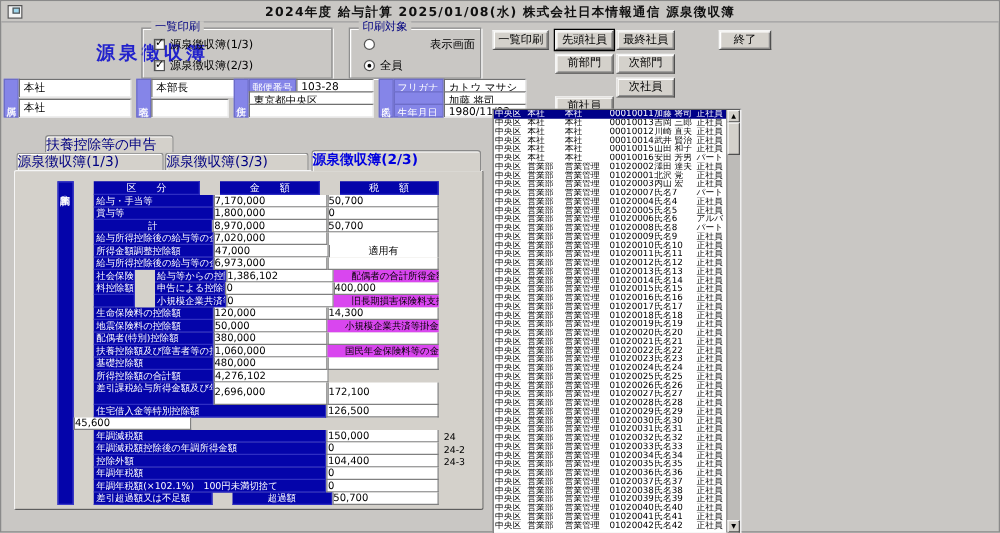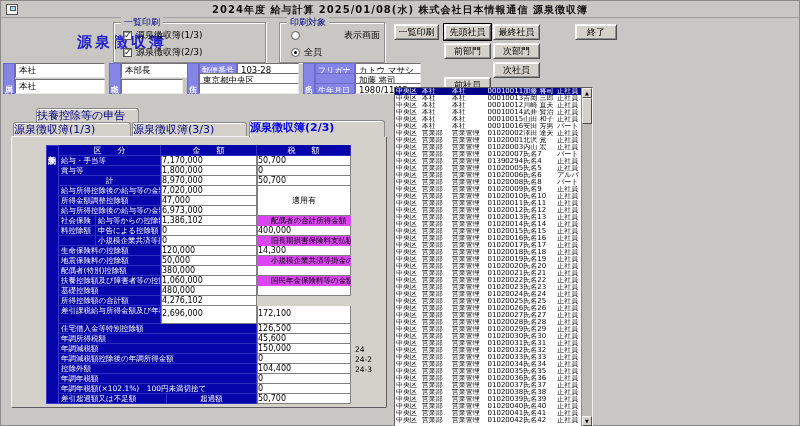--- a/index.html
+++ b/index.html
@@ -65,21 +65,21 @@
   .strip { position:absolute; left:0; top:0; width:13px; height:259px; background:#0404aa;
     color:#fff; font-size:8px; writing-mode:vertical-rl; text-orientation:upright;
     text-align:left; padding-top:4px; line-height:13px; border:1px solid #3a3ac8; }
   .rows { position:absolute; left:13px; top:0; width:292px; }
   .trow { display:flex; height:10px; position:relative; }
   .trow.hdr { height:11px; }
   .trow.tall { height:18px; }
   .brow { display:flex; height:10px; position:relative; }
   .c { height:100%; overflow:hidden; white-space:nowrap; }
   .blue { background:#0404aa; color:#fff; font-size:7.5px; line-height:10px;
-    border-bottom:1px solid #2e2ec2; border-right:1px solid #2e2ec2; padding-left:2px; }
+    border-bottom:1px solid #2e2ec2; border-right:1px solid #2e2ec2; padding-left:2px;margin-left:16px; }
   .hdr .blue { font-size:8px; text-align:center; line-height:11px; padding-left:0; }
   .w-lbl { width:102px; } .w-grp { width:37px; } .w-sub { width:65px; }
   .w-amt { width:96px; } .w-tax { width:94px; }
   .w-blbl { width:198px; } .w-bl1 { width:108px; } .w-bl2 { width:90px; }
   .cent { text-align:center; padding-left:0; }
   .white { background:#fff; color:#000; font-size:8px; text-align:left;
     padding-right:20px; border:1px solid #808080; border-top:none; line-height:9px; }
   .tall .white { line-height:16px; }
   .mtop { border-bottom:none; }
   .mmid { border-top:none; border-bottom:none; text-align:center; padding-right:0; }
@@ -268,21 +268,20 @@
           <div class="trow tall">
             <div class="c blue w-lbl">差引課税給与所得金額及び年税額</div>
             <div class="c white w-amt">2,696,000</div>
             <div class="c white w-tax">172,100</div>
           </div>
           <div class="brow">
             <div class="c blue w-blbl">住宅借入金等特別控除額</div>
             <div class="c white w-tax">126,500</div>
           </div>
           <div class="brow">
-            <div class="c blue w-blbl">年調所得税額</div>
             <div class="c white w-tax">45,600</div>
           </div>
           <div class="brow">
             <div class="c blue w-blbl">年調減税額</div>
             <div class="c white w-tax">150,000</div>
             <div class="note">24</div>
           </div>
           <div class="brow">
             <div class="c blue w-blbl">年調減税額控除後の年調所得金額</div>
             <div class="c white w-tax">0</div>
@@ -389,21 +388,21 @@
           <span class="col1">営業部</span>
           <span class="col2">営業管理</span>
           <span class="col3">01020007</span>
           <span class="col4">氏名7</span>
           <span class="col5">パート</span>
         </div>
         <div class="lrow">
           <span class="col0">中央区</span>
           <span class="col1">営業部</span>
           <span class="col2">営業管理</span>
-          <span class="col3">01390294</span>
+          <span class="col3">01020004</span>
           <span class="col4">氏名4</span>
           <span class="col5">正社員</span>
         </div>
         <div class="lrow">
           <span class="col0">中央区</span>
           <span class="col1">営業部</span>
           <span class="col2">営業管理</span>
           <span class="col3">01020005</span>
           <span class="col4">氏名5</span>
           <span class="col5">正社員</span>

